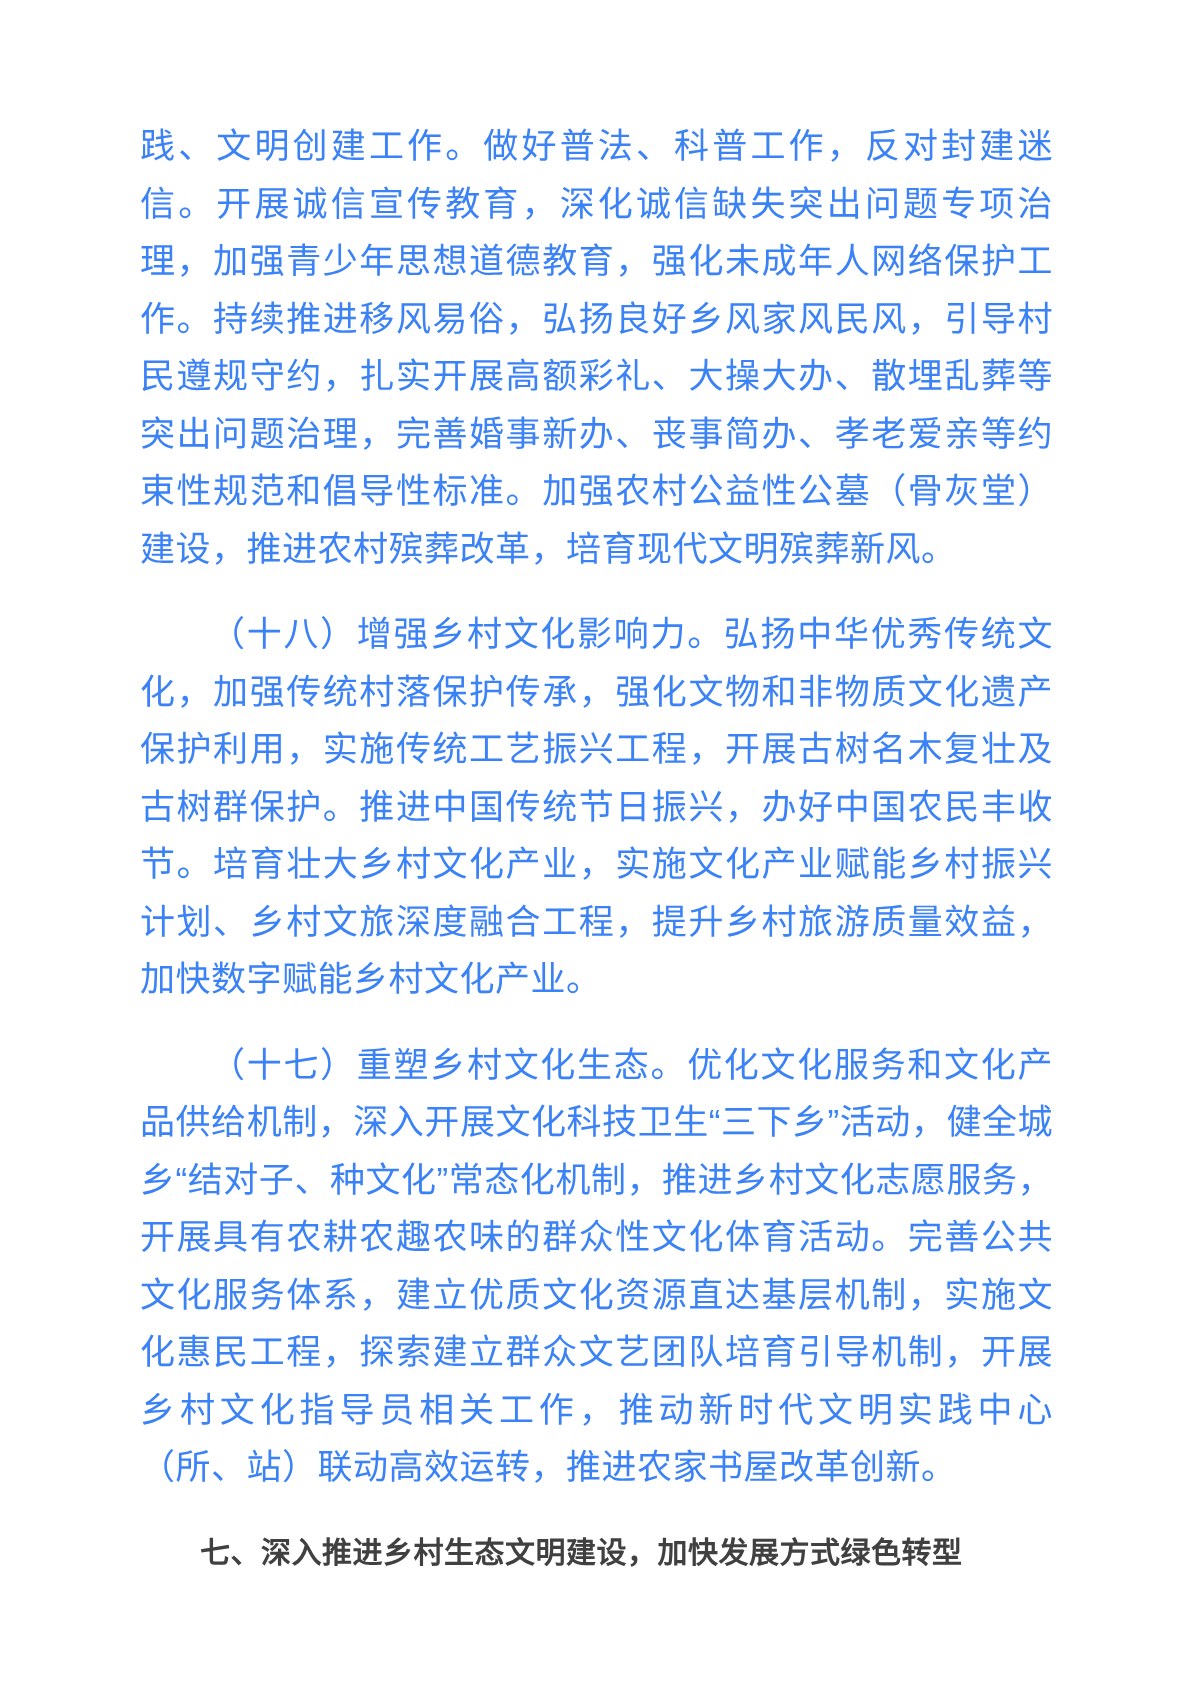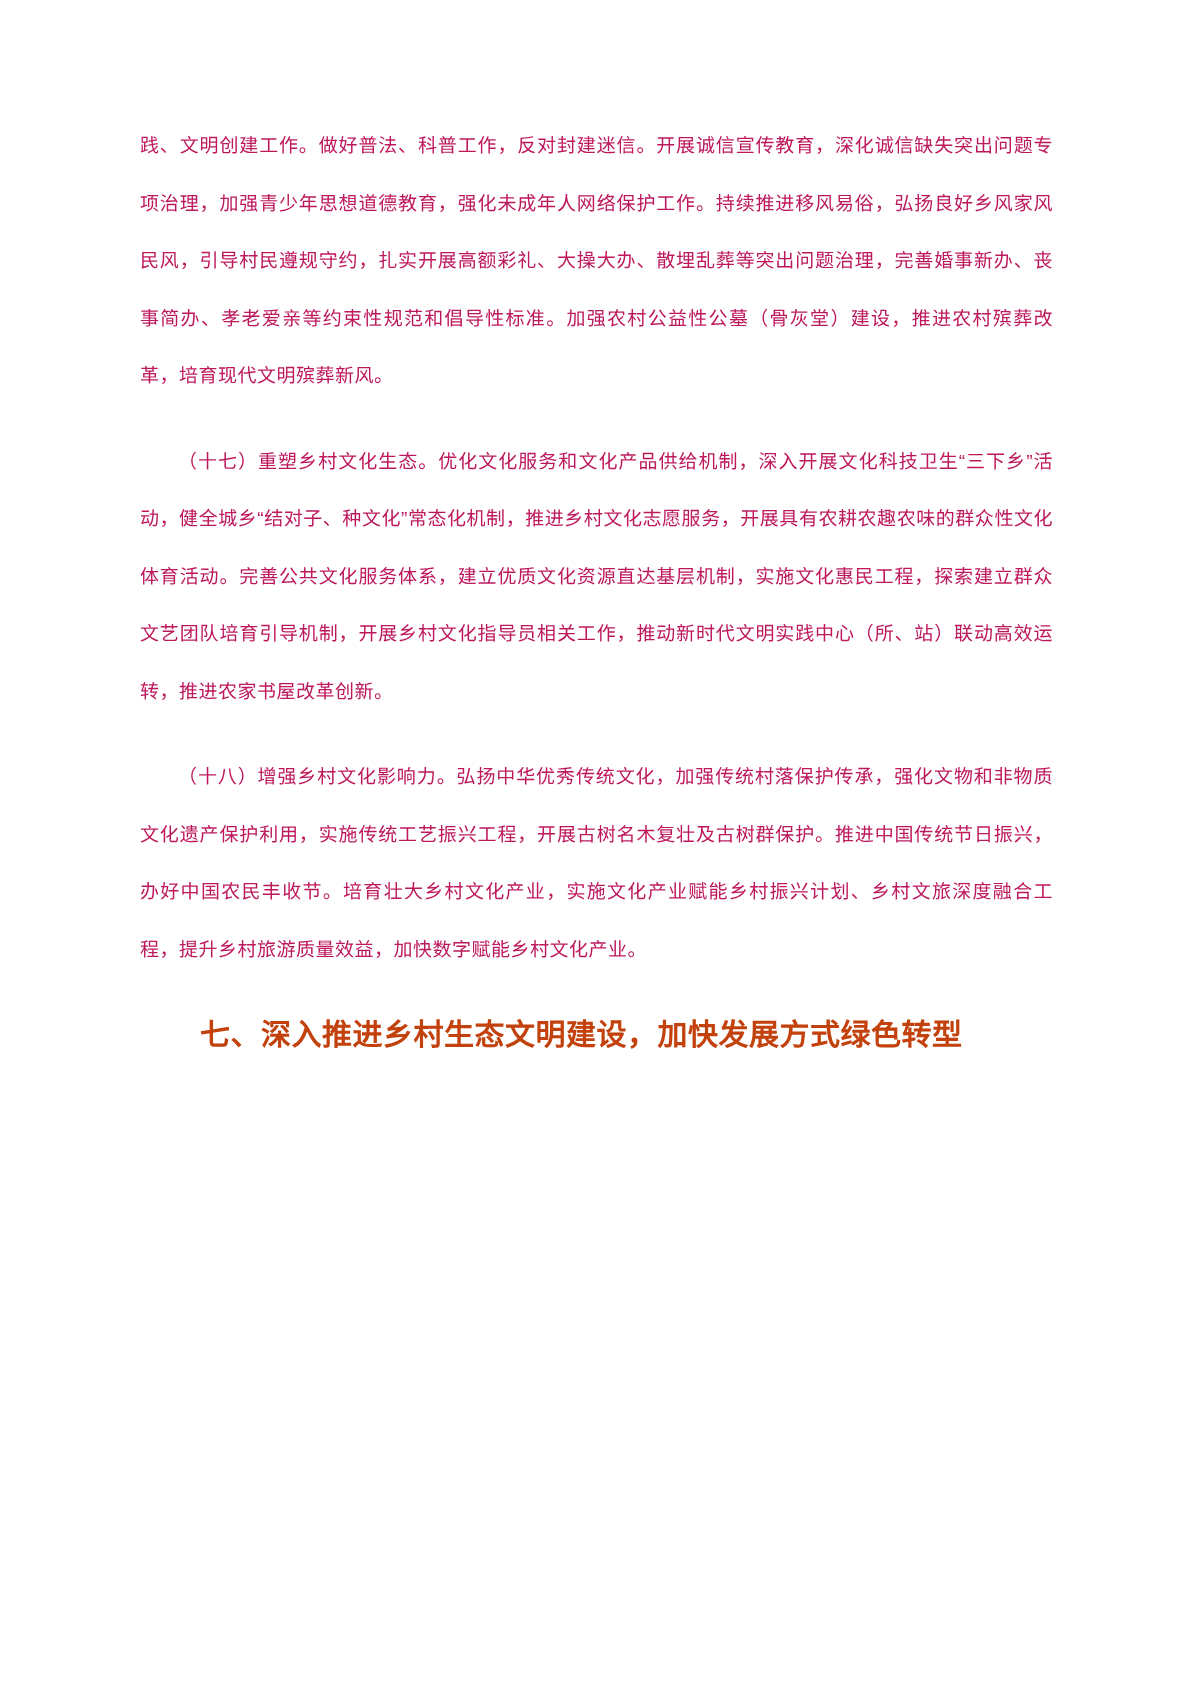--- a/index.html
+++ b/index.html
@@ -11,50 +11,50 @@
     position: relative;
     width: 1200px;
     height: 1698px;
     background: #ffffff;
     box-sizing: border-box;
     padding: 117px 147px 0 140px;
     overflow: hidden;
     font-family: "Liberation Sans", "DejaVu Sans", sans-serif;
   }
   .para {
-    font-size: 19px;
+    font-size: 35px;
     line-height: 57.5px;
     letter-spacing: 0.5px;
     margin: 0 0 28px 0;
-    color: #be185d;
+    color: #3b82f6;
     font-weight: 400;
     text-align: justify;
     text-justify: inter-ideograph;
     word-break: break-all;
   }
   .para.indent {
     text-indent: 2em;
   }
   .section-heading {
     font-size: 30px;
     line-height: 57.5px;
     letter-spacing: 0.5px;
     margin: 0 0 28px 0;
-    color: #c2410c;
+    color: #404040;
     font-weight: 700;
     text-indent: 2em;
     text-align: justify;
     word-break: break-all;
   }
 </style>
 </head>
 <body>
 
 <div class="page">
   <p class="para">践、文明创建工作。做好普法、科普工作，反对封建迷信。开展诚信宣传教育，深化诚信缺失突出问题专项治理，加强青少年思想道德教育，强化未成年人网络保护工作。持续推进移风易俗，弘扬良好乡风家风民风，引导村民遵规守约，扎实开展高额彩礼、大操大办、散埋乱葬等突出问题治理，完善婚事新办、丧事简办、孝老爱亲等约束性规范和倡导性标准。加强农村公益性公墓（骨灰堂）建设，推进农村殡葬改革，培育现代文明殡葬新风。</p>
 
+  <p class="para indent">（十八）增强乡村文化影响力。弘扬中华优秀传统文化，加强传统村落保护传承，强化文物和非物质文化遗产保护利用，实施传统工艺振兴工程，开展古树名木复壮及古树群保护。推进中国传统节日振兴，办好中国农民丰收节。培育壮大乡村文化产业，实施文化产业赋能乡村振兴计划、乡村文旅深度融合工程，提升乡村旅游质量效益，加快数字赋能乡村文化产业。</p>
+
   <p class="para indent">（十七）重塑乡村文化生态。优化文化服务和文化产品供给机制，深入开展文化科技卫生“三下乡”活动，健全城乡“结对子、种文化”常态化机制，推进乡村文化志愿服务，开展具有农耕农趣农味的群众性文化体育活动。完善公共文化服务体系，建立优质文化资源直达基层机制，实施文化惠民工程，探索建立群众文艺团队培育引导机制，开展乡村文化指导员相关工作，推动新时代文明实践中心（所、站）联动高效运转，推进农家书屋改革创新。</p>
-
-  <p class="para indent">（十八）增强乡村文化影响力。弘扬中华优秀传统文化，加强传统村落保护传承，强化文物和非物质文化遗产保护利用，实施传统工艺振兴工程，开展古树名木复壮及古树群保护。推进中国传统节日振兴，办好中国农民丰收节。培育壮大乡村文化产业，实施文化产业赋能乡村振兴计划、乡村文旅深度融合工程，提升乡村旅游质量效益，加快数字赋能乡村文化产业。</p>
 
   <h2 class="section-heading">七、深入推进乡村生态文明建设，加快发展方式绿色转型</h2>
 
 </div>
 
 </body></html>

